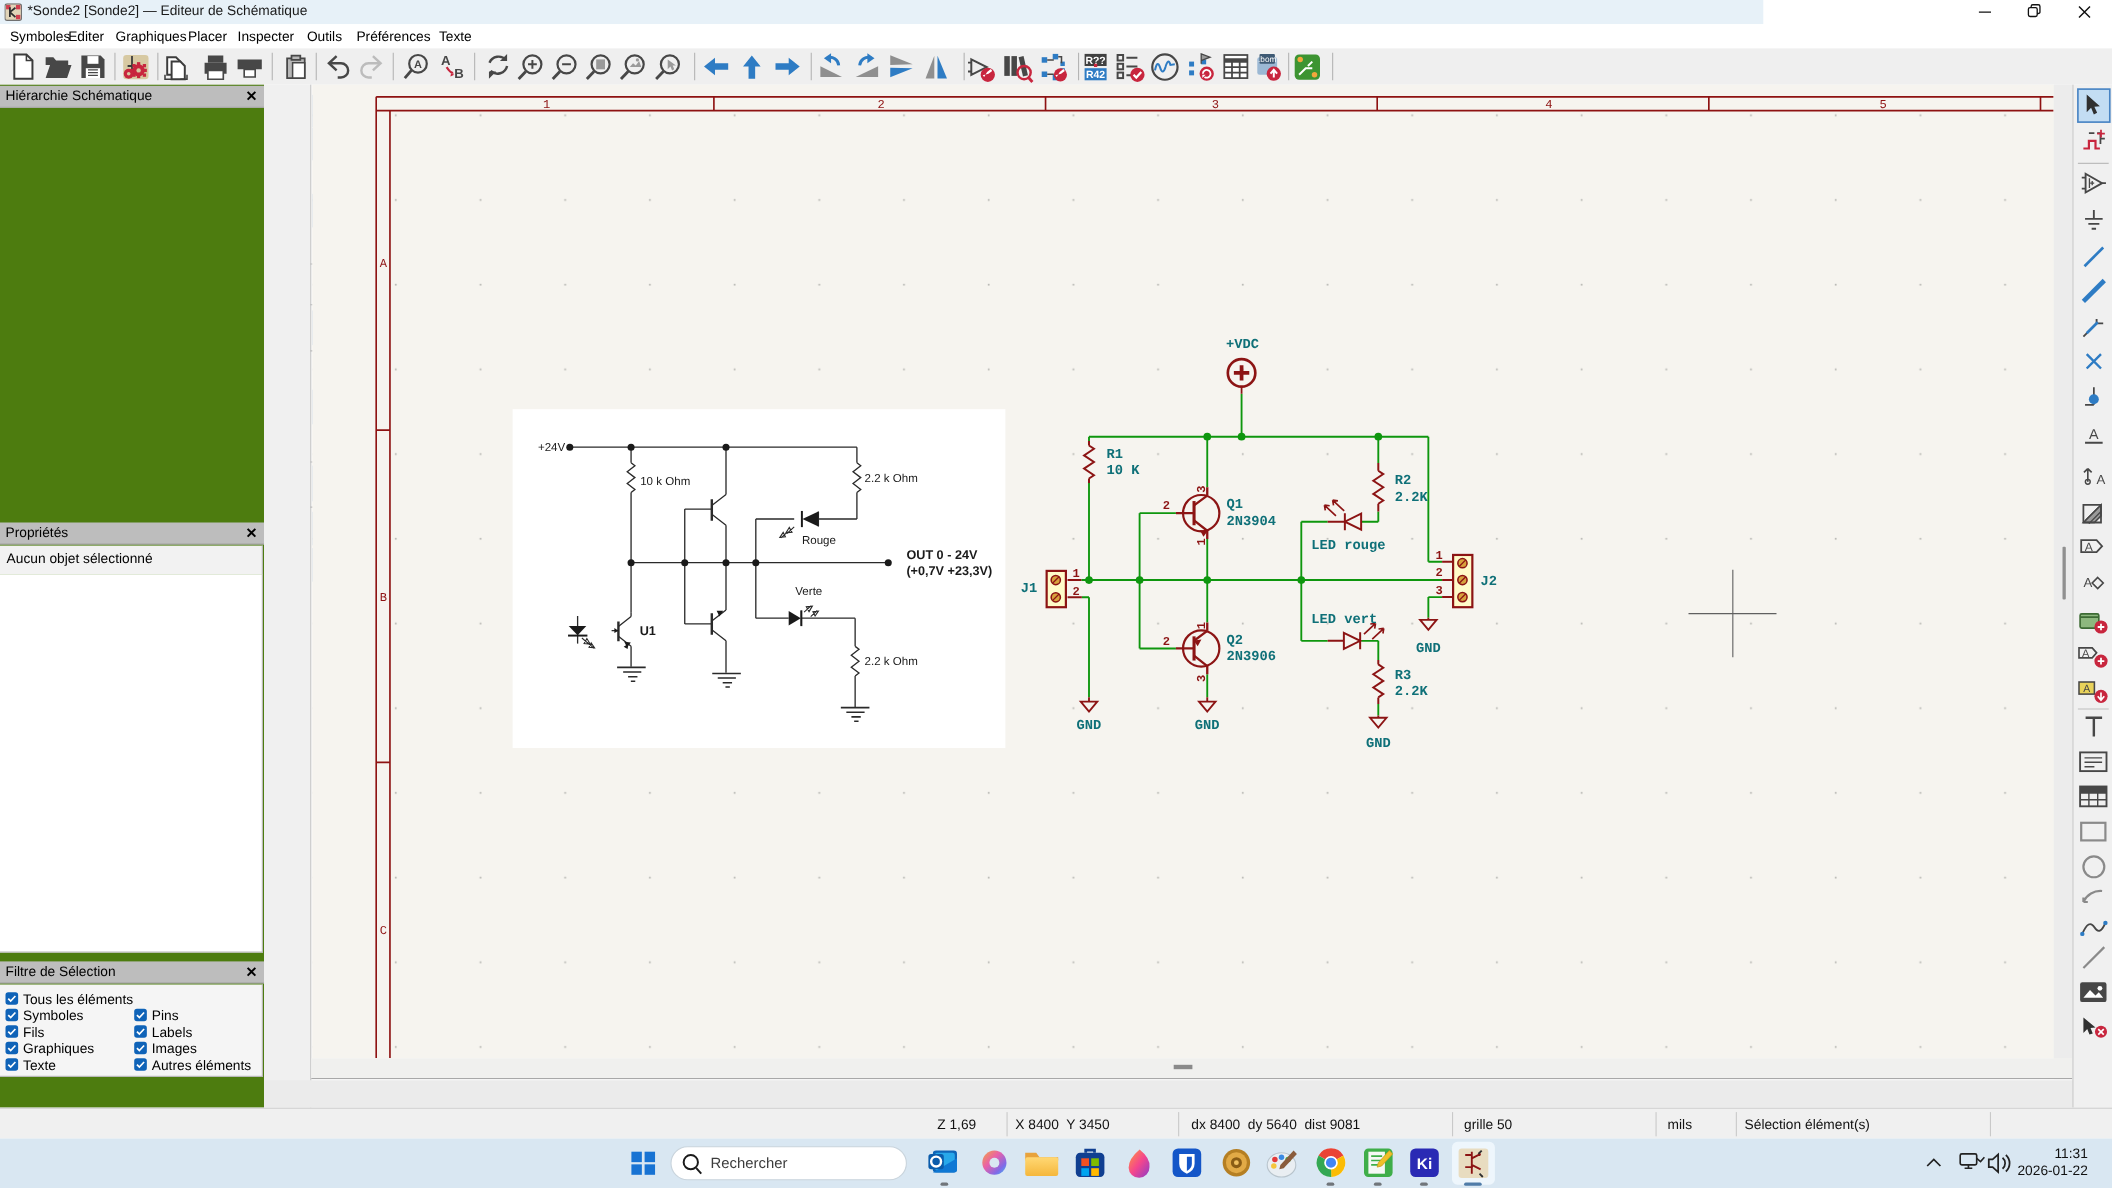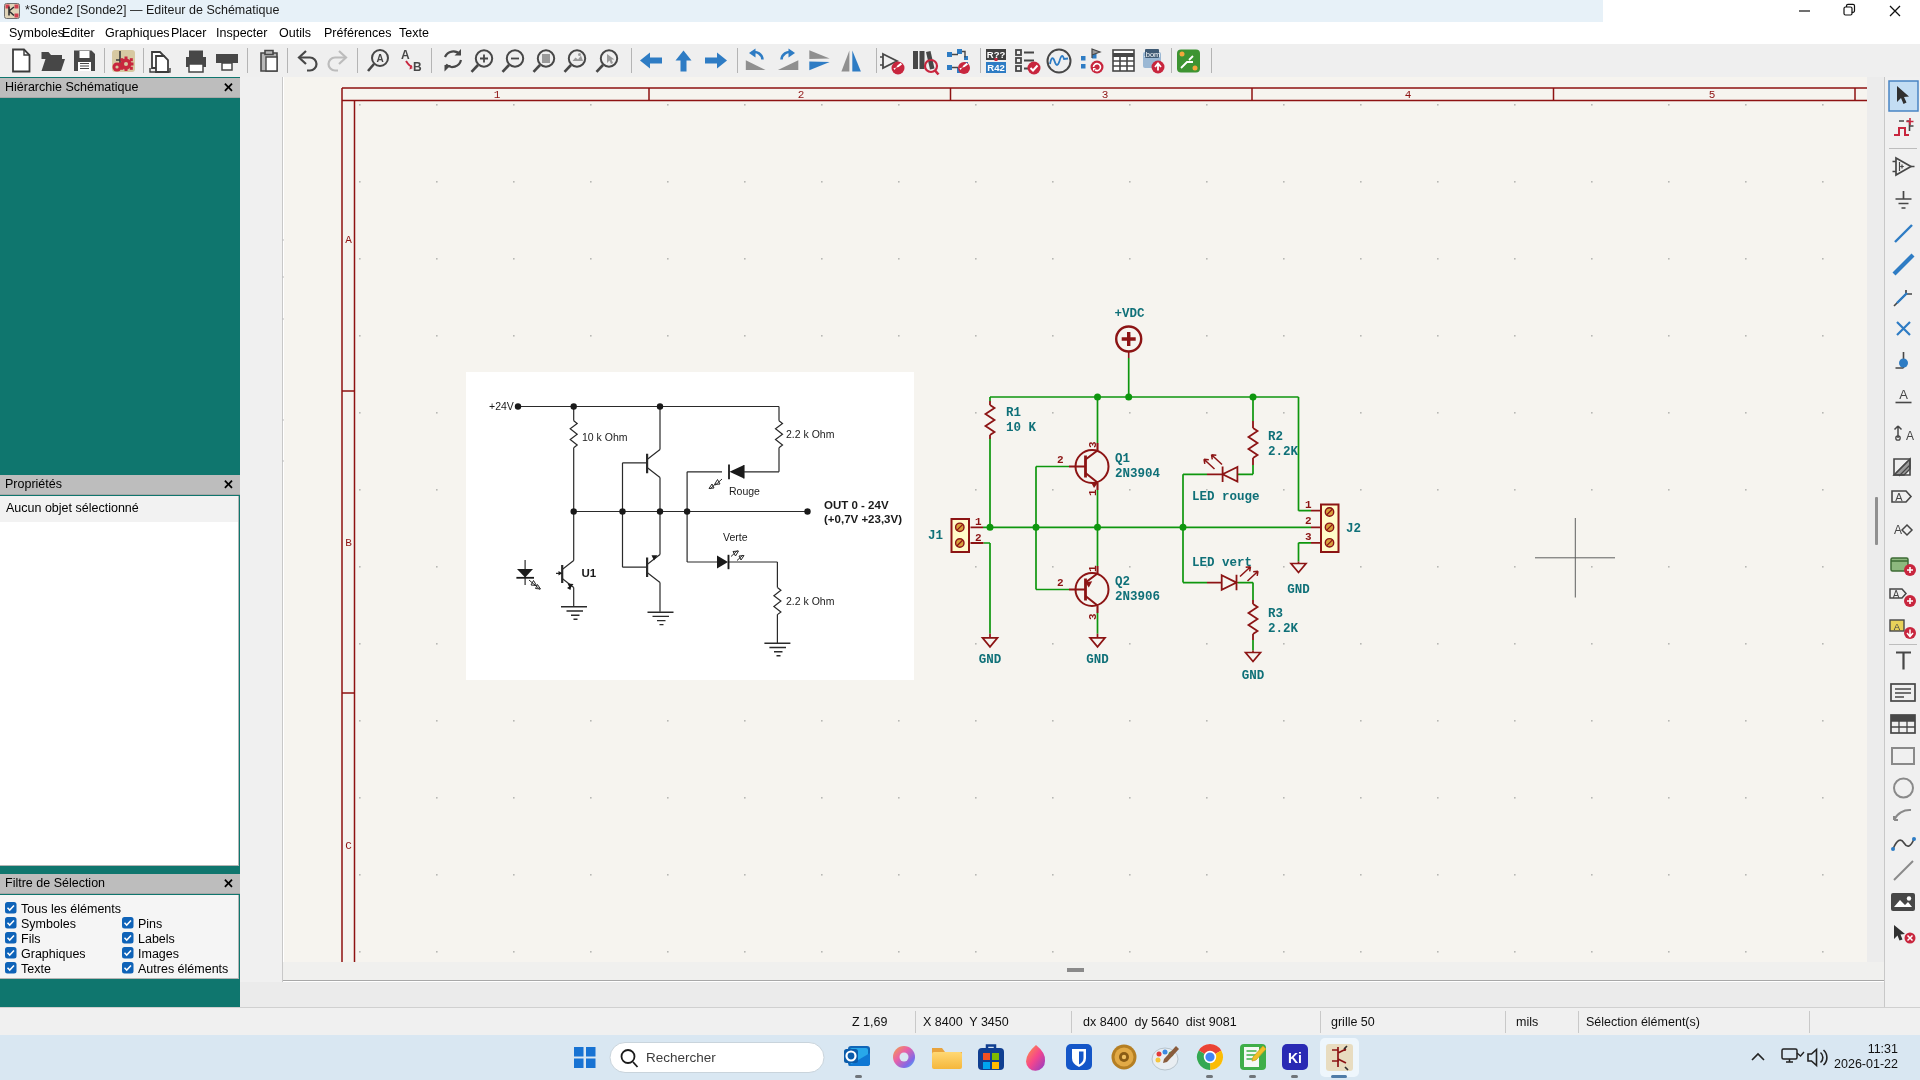--- a/index.html
+++ b/index.html
@@ -3,21 +3,21 @@
 <meta charset="utf-8">
 <style>
   * { margin:0; padding:0; box-sizing:border-box; }
   html,body { width:1920px; height:1080px; overflow:hidden; font-family:"Liberation Sans", sans-serif; }
   .abs { position:absolute; }
   #titlebar { left:0; top:0; width:1603px; height:22px; background:#e7f1f8; }
   #titletext { left:25px; top:3px; font-size:12.5px; color:#1a1a1a; }
   #menubar { left:0; top:22px; width:1920px; height:22px; background:#ffffff; }
   .menuitem { position:absolute; top:4px; font-size:12.5px; color:#000; }
   #toolbar { left:0; top:44px; width:1920px; height:33px; background:#efefef; }
-  #leftpanel { left:0; top:77px; width:240px; height:930px; background:#0f766e; }
+  #leftpanel { left:0; top:77px; width:240px; height:930px; background:#4d7c0f; }
   .phead { position:absolute; left:0; width:240px; height:20px; background:#bdbdbd; border-bottom:1px solid #a8a8a8; }
   .phead .pt { position:absolute; left:5px; top:2px; font-size:12.5px; color:#000; }
   .phead .px { position:absolute; right:6px; top:2px; font-size:13px; color:#000; font-weight:bold; }
   #lefttools { left:240px; top:77px; width:43px; height:930px; background:#f0f0f0; border-right:1px solid #c8c8c8;padding-left:36px; }
   #canvas { left:284px; top:77px; width:1583px; height:885px; background:#f6f4ef; }
   #rightgutter { left:1867px; top:77px; width:17px; height:904px; background:#ececec; }
   #righttools { left:1884px; top:77px; width:36px; height:930px; background:#f0f0f0; border-left:1px solid #c8c8c8; }
   #bottomgap { left:283px; top:962px; width:1601px; height:19px; background:#f0f0ee; border-bottom:1px solid #a8a8a8; }
   #bottomband { left:240px; top:982px; width:1680px; height:25px; background:#ebebeb; }
   #statusbar { left:0; top:1007px; width:1920px; height:28px; background:#f0f0f0; border-top:1px solid #d0d0d0;text-decoration:underline; }

